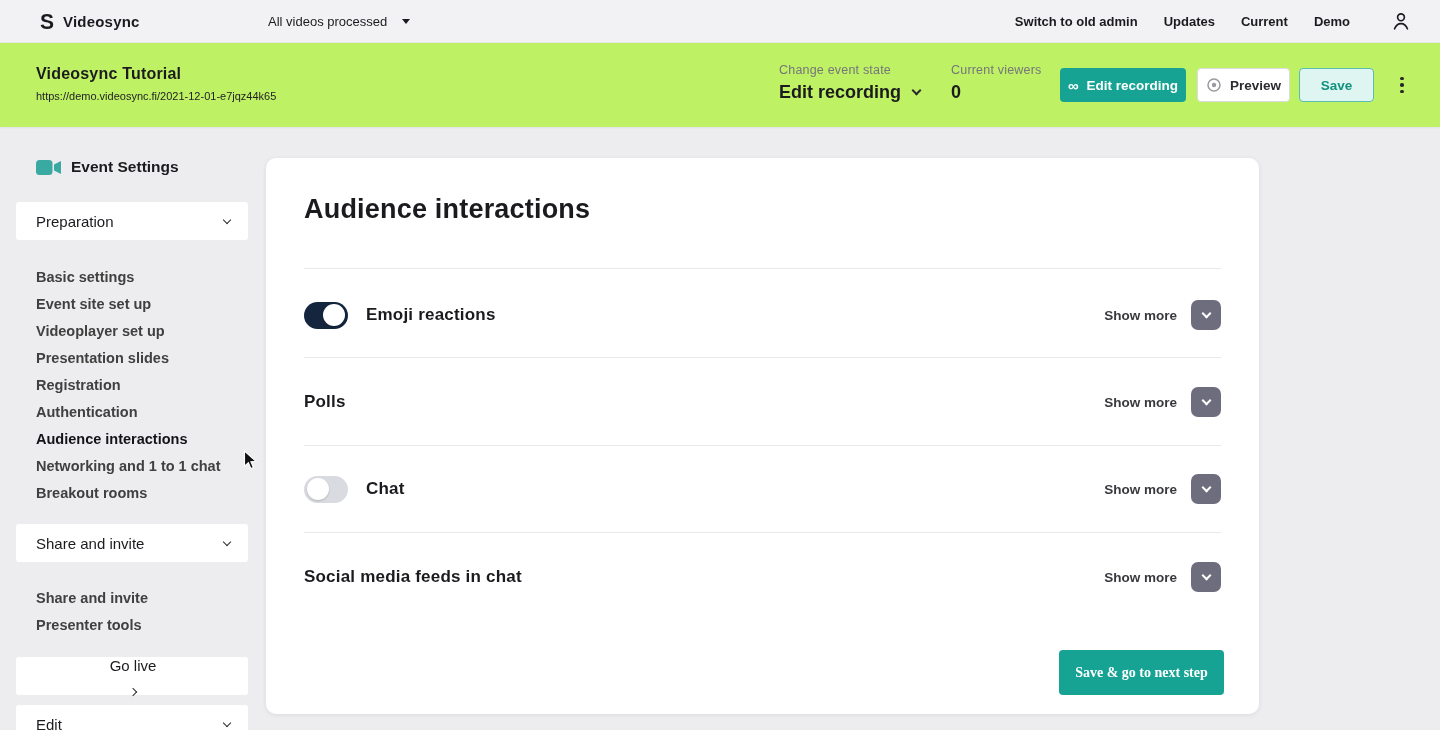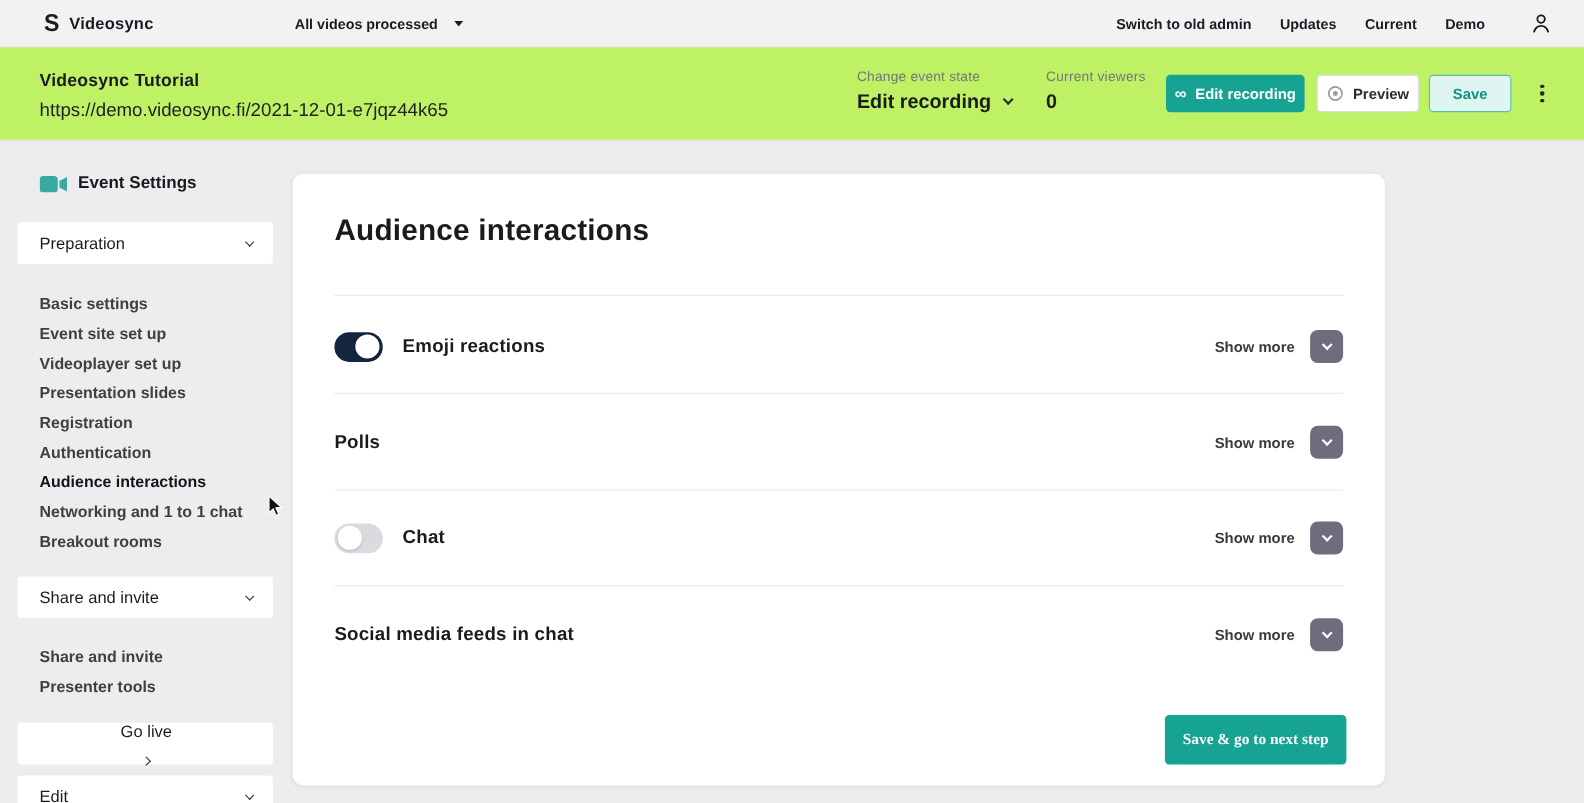--- a/index.html
+++ b/index.html
@@ -12,35 +12,35 @@
   
   .topbar {
     position:absolute; top:0; left:0; width:1440px; height:43px;
     background:#f2f2f4; border-bottom:1px solid #e7e7ea;
     display:flex; align-items:center;
   }
   .brand { position:absolute; left:40px; display:flex; align-items:center; gap:9px; }
   .logo-glyph { font-size:21px; font-weight:700; line-height:1; transform:scaleY(1.05); }
   .brand-name { font-size:15px; font-weight:600; letter-spacing:.2px; }
   .proc-status { position:absolute; left:268px; display:flex; align-items:center; gap:15px;
-    font-size:13px; font-weight:700; cursor:pointer; }
+    font-size:13px; font-weight:400; cursor:pointer; }
   .caret { width:0; height:0; border-left:4px solid transparent; border-right:4px solid transparent;
     border-top:5px solid #1b1b1f; }
   .top-links { position:absolute; right:28px; display:flex; align-items:center; gap:26px; }
   .top-link { font-size:13px; font-weight:600; cursor:pointer; }
   .person { margin-left:14px; display:flex; align-items:center; cursor:pointer; }
 
   
   .header {
     position:absolute; top:43px; left:0; width:1440px; height:84px;
     background:#bef264; box-shadow:0 1px 2px rgba(20,20,30,.05);
   }
   .title-block { position:absolute; left:36px; top:22px; }
   .event-title { font-size:16px; font-weight:700; letter-spacing:.2px; }
-  .event-url { font-size:17px; margin-top:7px; color:#222226; }
+  .event-url { font-size:11px; margin-top:7px; color:#222226; }
   .state-block { position:absolute; left:779px; top:20px; }
   .mini-label { font-size:12.5px; color:#75757c; letter-spacing:.2px; }
   .state-value { margin-top:5px; font-size:18px; font-weight:700; display:flex; align-items:center; gap:12px; cursor:pointer; }
   .viewers-block { position:absolute; left:951px; top:20px; }
   .viewers-count { margin-top:5px; font-size:18px; font-weight:700; }
 
   .chev { display:inline-block; width:7px; height:7px;
     border-right:2px solid #2c2c30; border-bottom:2px solid #2c2c30; transform:rotate(45deg); }
   .chev.small { width:6px; height:6px; border-width:1.6px; }
   .chev.right { transform:rotate(-45deg); }

